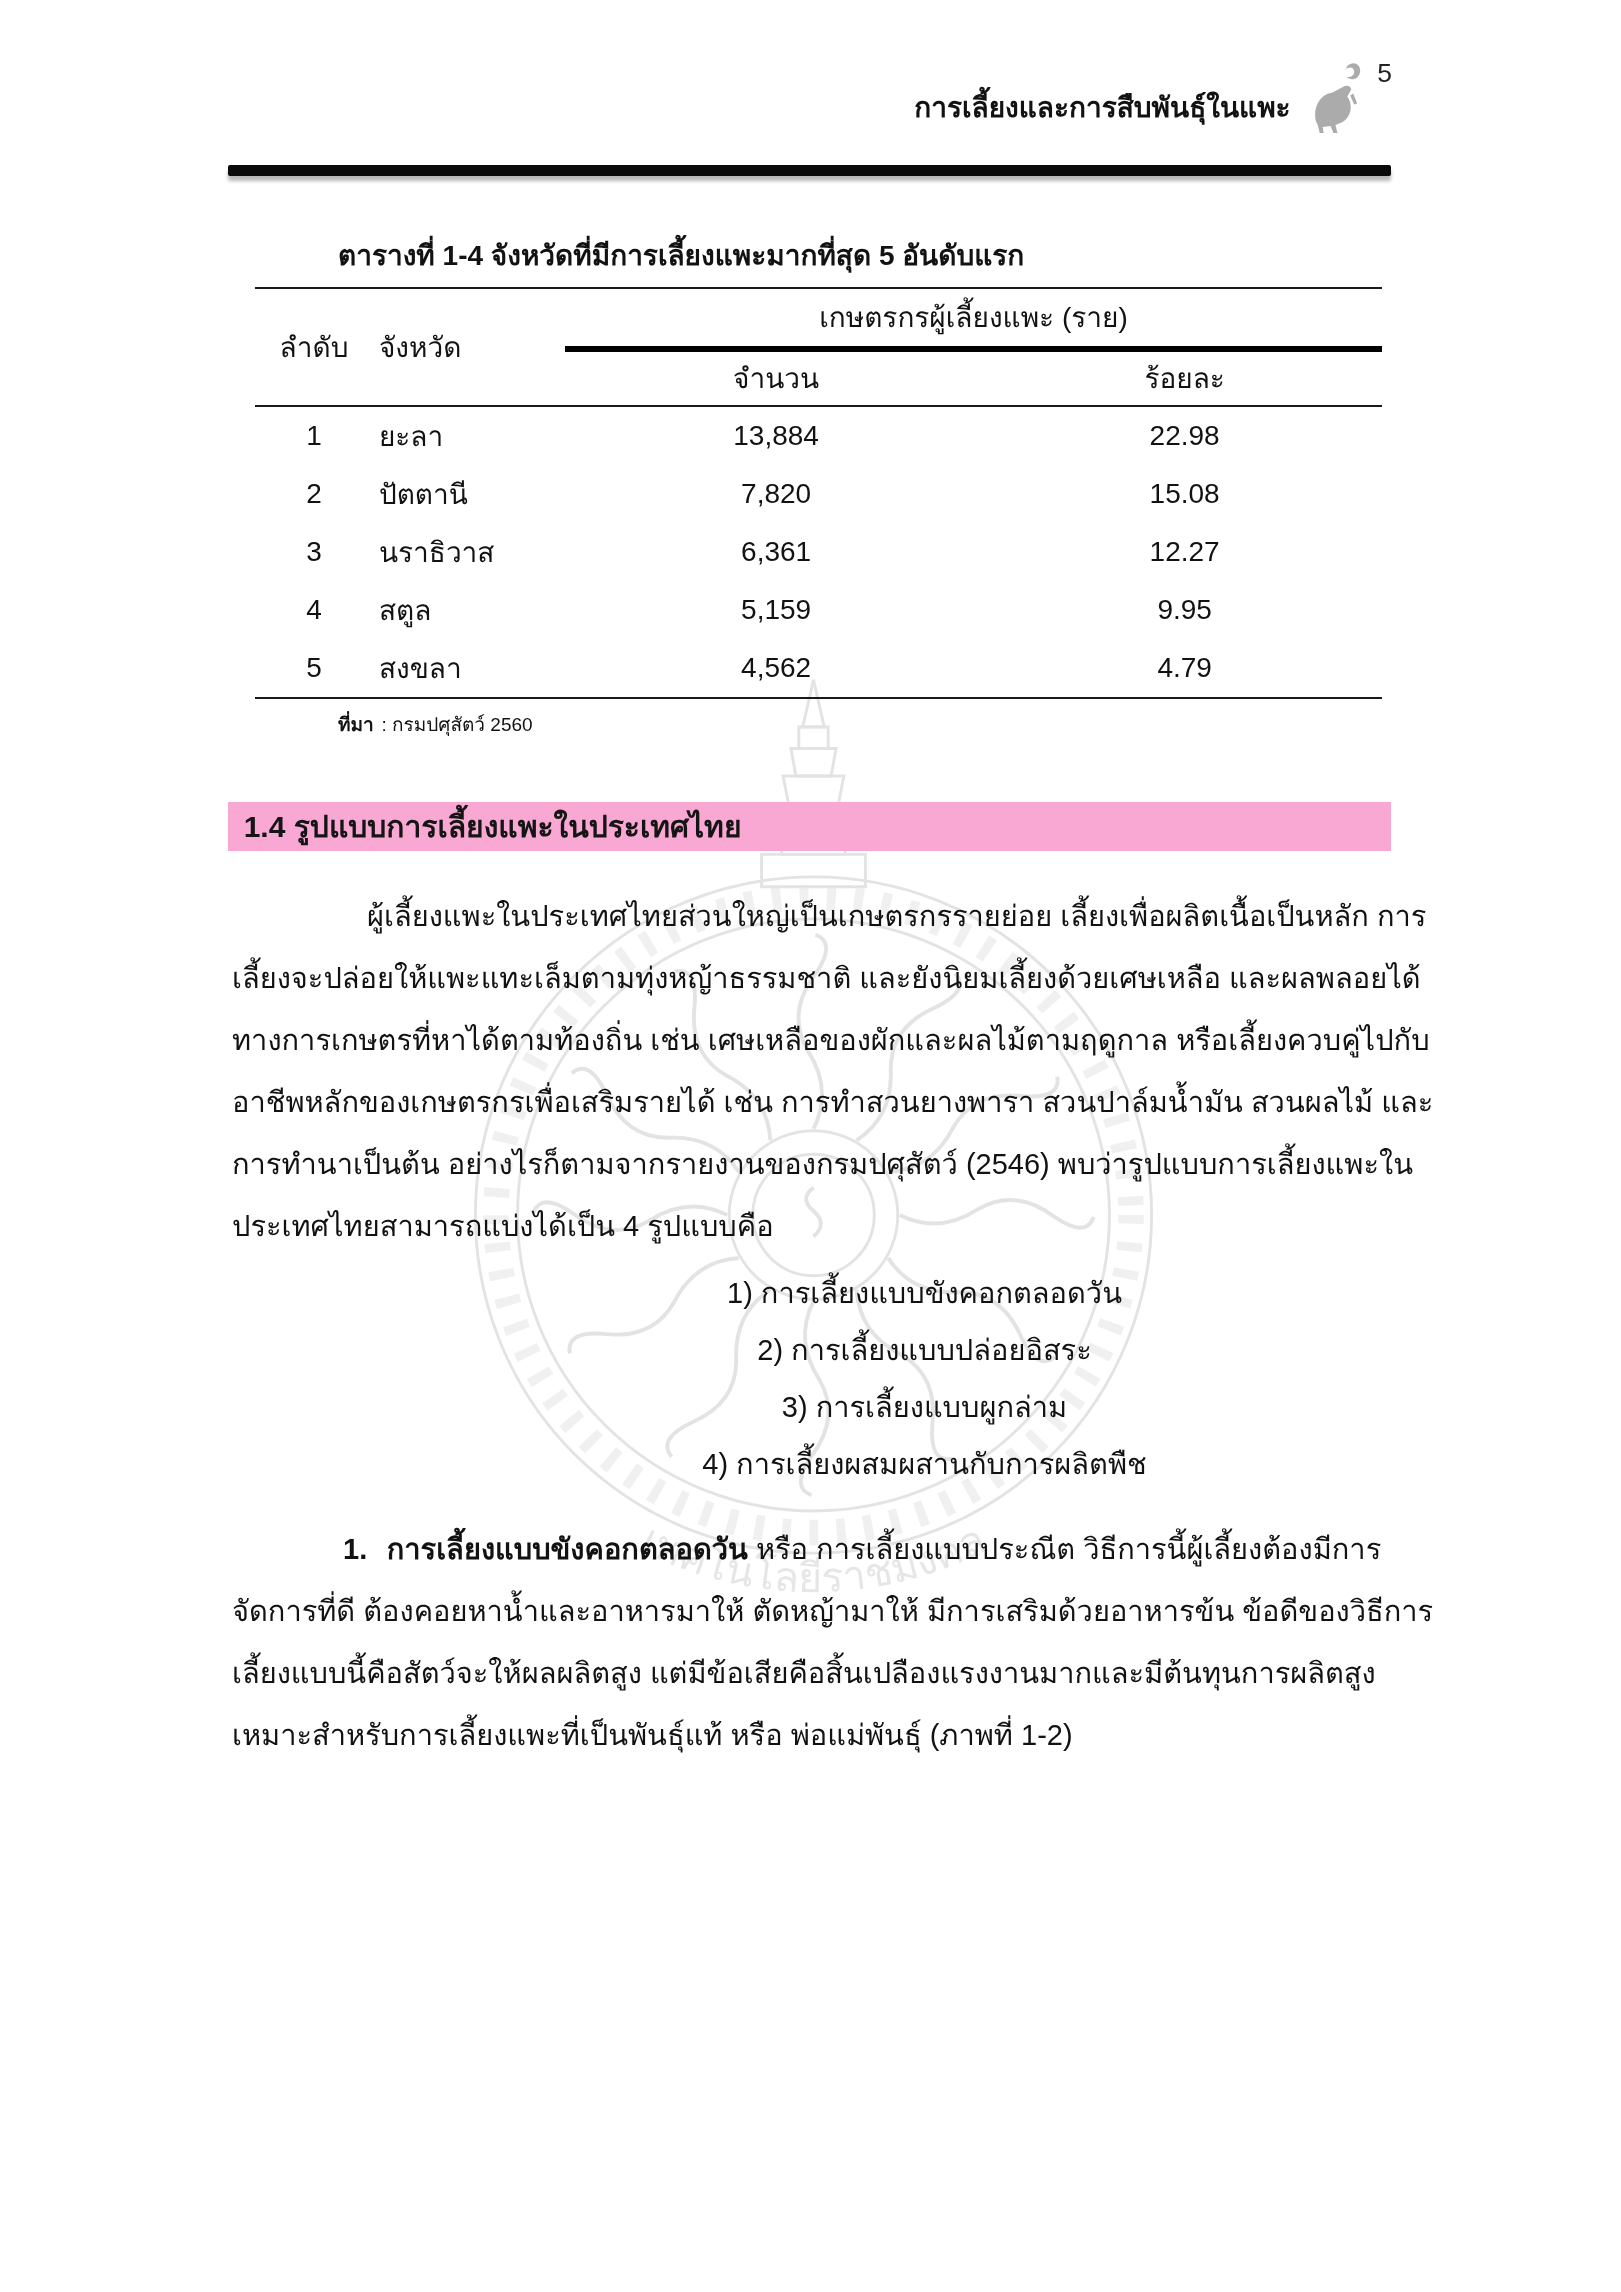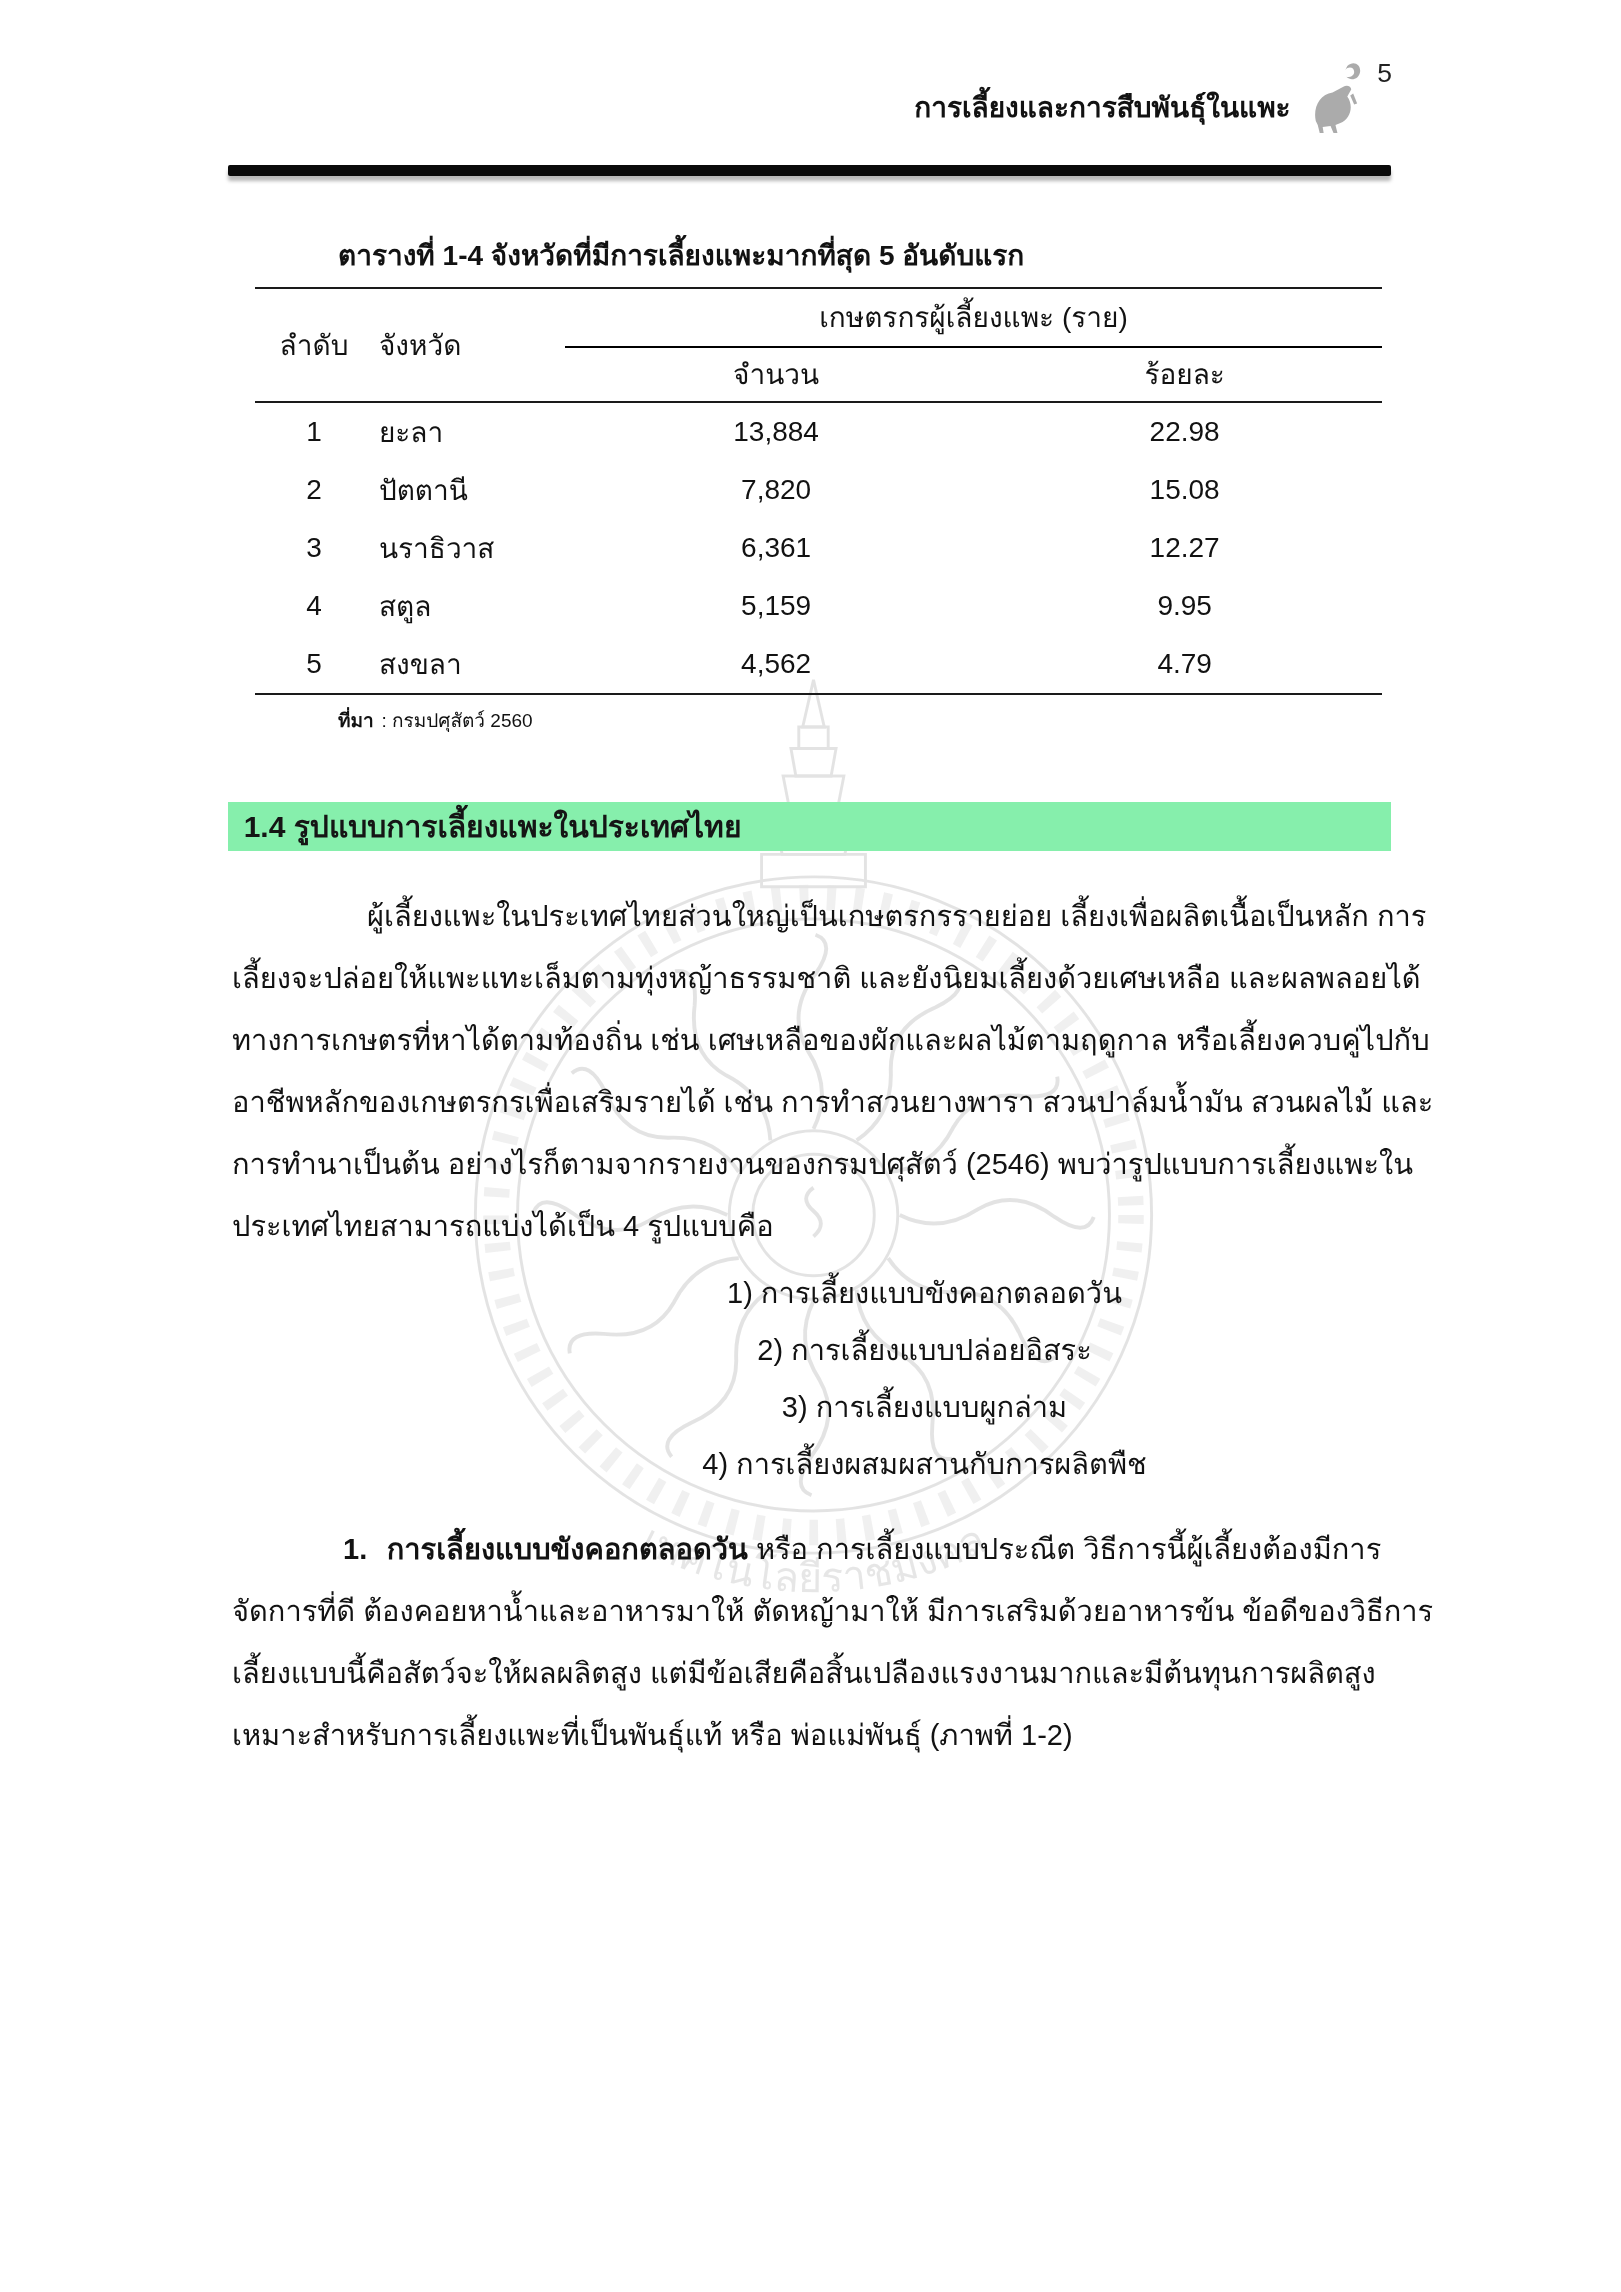--- a/index.html
+++ b/index.html
@@ -30,33 +30,33 @@
     box-shadow:0 4.9px 3.9px rgba(0,0,0,.28);
   }
   
   .table-block{position:absolute;left:255px;top:233px;width:1127px;font-size:28px;z-index:2;}
   .caption{font-weight:bold;margin:0 0 9.8px 83px;white-space:nowrap;}
   table{width:100%;border-collapse:collapse;border-top:2.9px solid #1a1a1a;}
   th,td{padding:0;font-weight:normal;font-size:28px;}
   tr.r1 th{height:57px;vertical-align:middle;}
   th.c-rank{width:118px;text-align:center;}
   th.c-prov{width:186px;text-align:left;padding-left:5.9px;}
-  th.c-group{border-bottom:2px solid #000000;text-align:center;}
+  th.c-group{border-bottom:6px solid #000000;text-align:center;}
   th.c-rank,th.c-prov{border-bottom:2.9px solid #1a1a1a;}
   tr.r2 th{height:53px;border-bottom:2.9px solid #1a1a1a;text-align:center;vertical-align:middle;}
   tbody td{height:58px;text-align:center;vertical-align:middle;}
   tbody td.c-prov{text-align:left;padding-left:5.9px;}
   tbody tr:last-child td{border-bottom:2.9px solid #1a1a1a;}
   .source{margin:9.8px 0 0 83px;font-size:19px;white-space:nowrap;}
   .source .lbl{font-weight:bold;}
   .source .rest{margin-left:7.8px;}
   
   .section-bar{
     position:absolute;left:228px;top:802px;width:1163px;height:49px;
-    background:#86efac;display:flex;align-items:center;z-index:1;
+    background:#f9a8d4;display:flex;align-items:center;z-index:1;
   }
   .section-bar .txt{font-size:30px;font-weight:bold;padding-left:15.7px;white-space:nowrap;color:#151515;}
   
   .bodytext{position:absolute;left:232px;top:885px;width:1171px;font-size:29px;line-height:62px;z-index:2;}
   .ln{white-space:nowrap;}
   .p1 .first{text-indent:135px;}
   .forms{margin:7.8px 0 0 214px;}
   .forms .ln{line-height:57px;text-align:center;}
   .p2{margin-top:25.5px;}
   .p2 .lead{text-indent:111px;}

